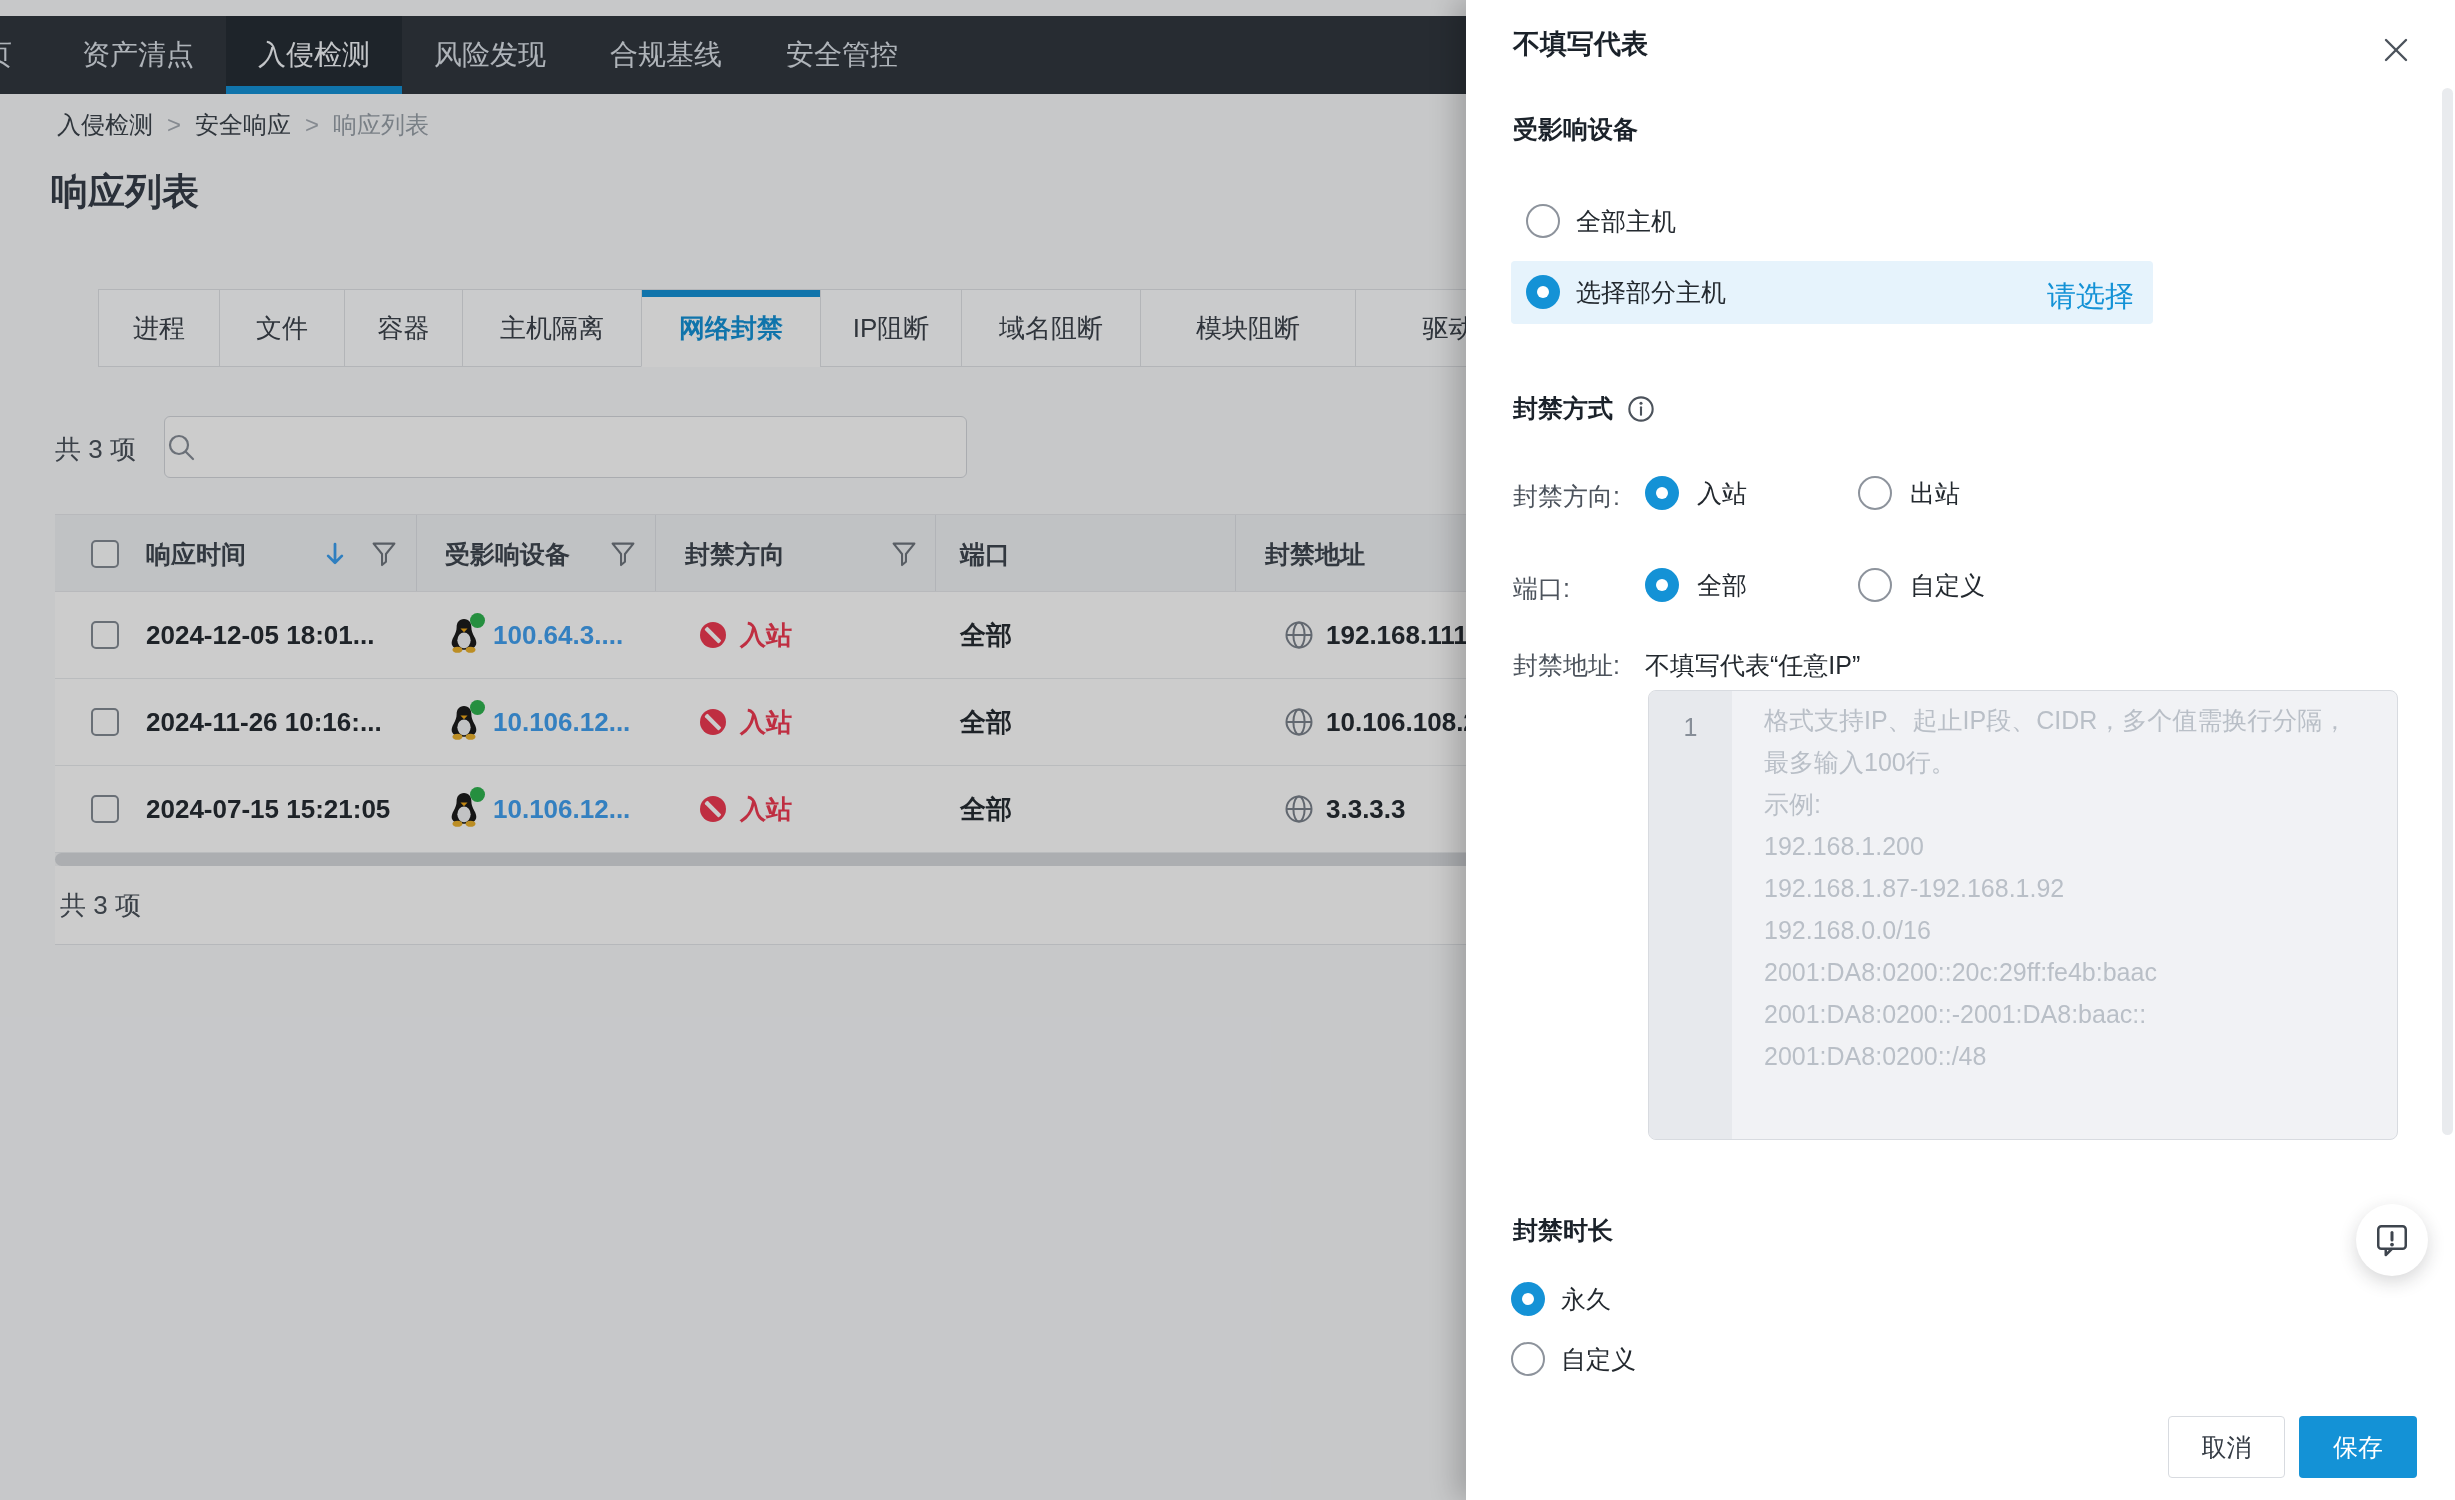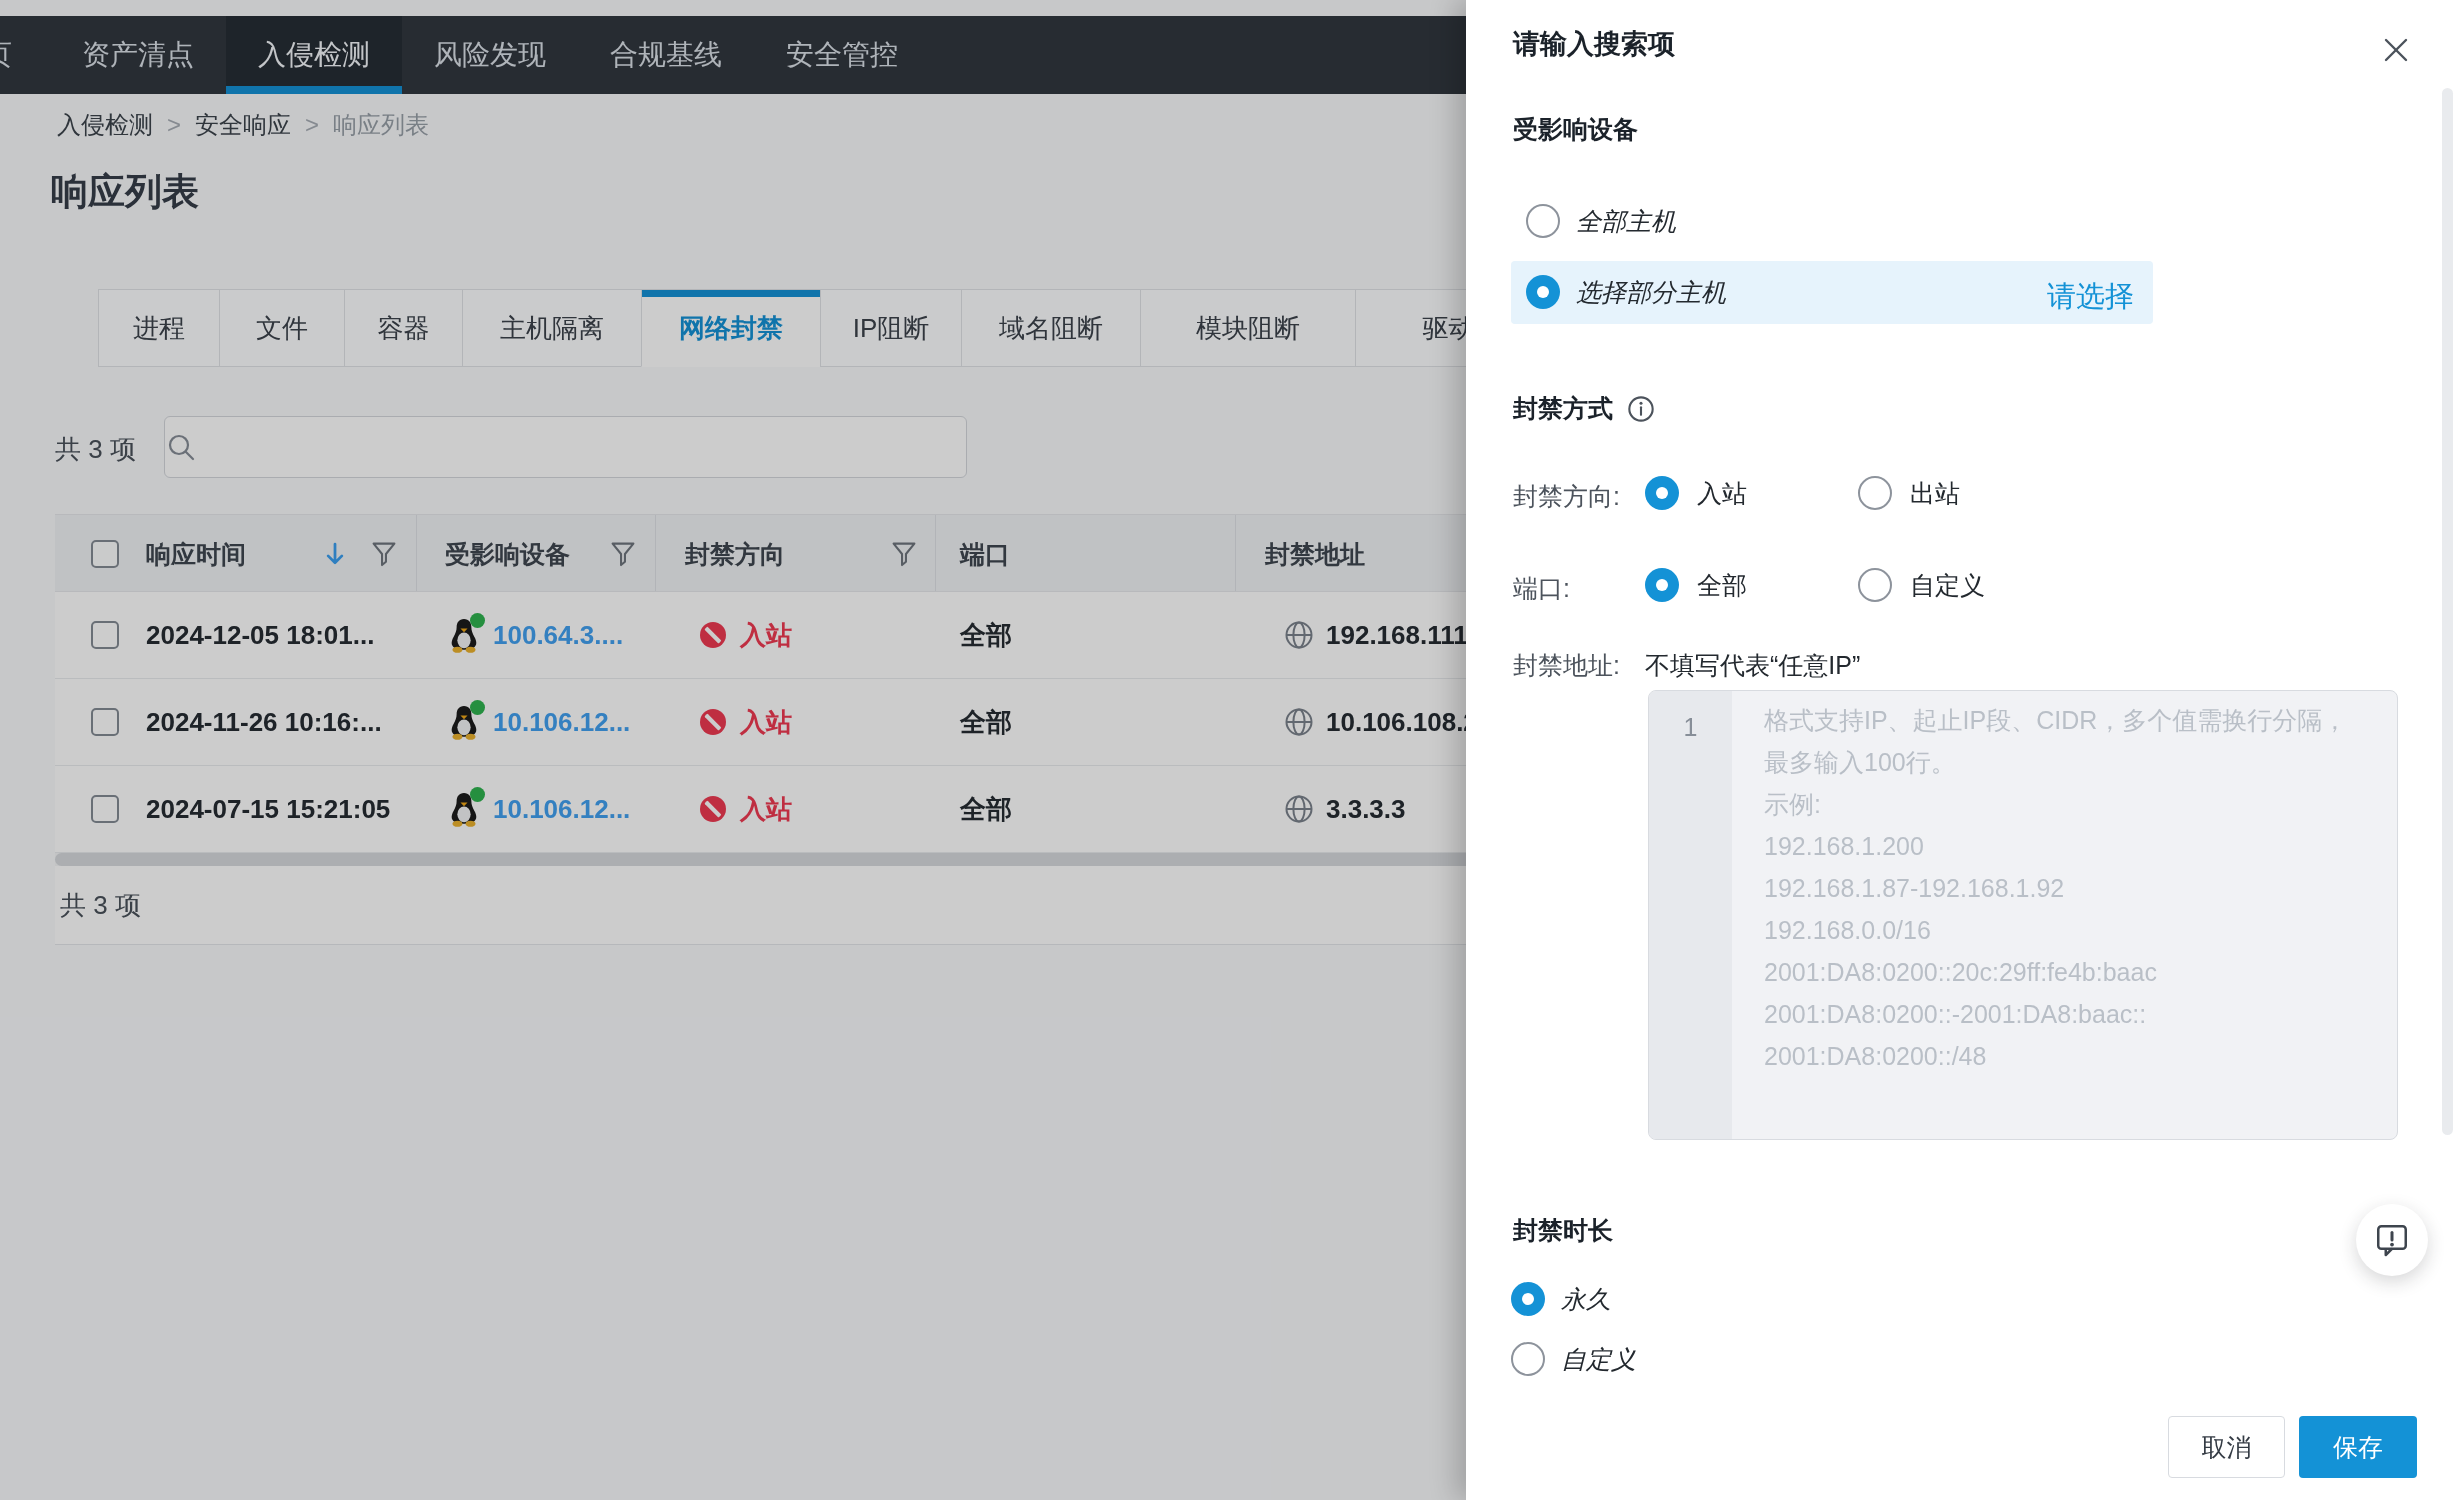--- a/index.html
+++ b/index.html
@@ -56,21 +56,21 @@
   .overlay{position:absolute;left:0;top:0;width:1466px;height:1500px;background:rgba(0,0,0,0.20);z-index:50;cursor:pointer;}
 
   
   .drawer{position:absolute;left:1466px;top:0;width:990px;height:1500px;background:#ffffff;z-index:60;box-shadow:-10px 0 26px rgba(0,0,0,0.20);}
   .drawer-title{position:absolute;left:47px;top:26px;font-size:27px;font-weight:700;color:#1b222a;}
   .close-btn{position:absolute;right:40px;top:30px;width:40px;height:40px;display:flex;align-items:center;justify-content:center;cursor:pointer;}
   .sec-heading{position:absolute;font-size:25px;font-weight:700;color:#1b222a;display:flex;align-items:center;}
   .radio{width:34px;height:34px;border-radius:50%;border:2px solid #8d939c;background:#fff;box-sizing:border-box;cursor:pointer;flex:none;}
   .radio.sel{border:none;background:var(--accent);position:relative;}
   .radio.sel::after{content:'';position:absolute;left:11px;top:11px;width:12px;height:12px;border-radius:50%;background:#fff;}
-  .opt-row{position:absolute;display:flex;align-items:center;font-size:25px;color:#23292f;font-style:italic;}
+  .opt-row{position:absolute;display:flex;align-items:center;font-size:25px;color:#23292f;}
   .opt-row .radio{margin-right:16px;}
   .sel-bg{position:absolute;left:45px;top:261px;width:642px;height:63px;border-radius:4px;background:#e6f3fc;}
   .choose-link{position:absolute;left:581px;top:277px;font-size:29px;color:var(--accent);cursor:pointer;}
   .field-label{position:absolute;left:47px;font-size:25px;color:#4c535c;}
   .field-opts{position:absolute;left:179px;display:flex;align-items:center;font-size:25px;color:#23292f;}
   .field-opts .radio{margin-right:18px;}
   .field-opts .lbl2{margin-left:111px;}
   .hint{position:absolute;left:179px;font-size:25px;color:#23292f;}
   .ta{position:absolute;left:182px;top:690px;width:750px;height:450px;box-sizing:border-box;border:1px solid #d8dbe0;border-radius:8px;background:#f1f2f5;overflow:hidden;cursor:text;}
   .ta .gutter{position:absolute;left:0;top:0;bottom:0;width:83px;background:#e7e9ed;}
@@ -266,21 +266,21 @@
         <div class="hthumb"></div>
       </div>
     <div class="tfoot">
         <span>共 3 项</span>
       </div>
   </div>
 
   <div class="overlay"></div>
 
   <aside class="drawer">
-    <div class="drawer-title">请输入搜索项</div>
+    <div class="drawer-title">不填写代表</div>
     <div class="close-btn">
       <svg width="34" height="34" viewBox="0 0 34 34">
           <line x1="7" y1="7" x2="27" y2="27" stroke="#4c535c" stroke-width="2.4" stroke-linecap="round"></line>
           <line x1="27" y1="7" x2="7" y2="27" stroke="#4c535c" stroke-width="2.4" stroke-linecap="round"></line>
         </svg>
     </div>
 
     <div class="sec-heading" style="left:47px;top:113px">受影响设备</div>
 
     <div class="opt-row" style="left:60px;top:204px">

